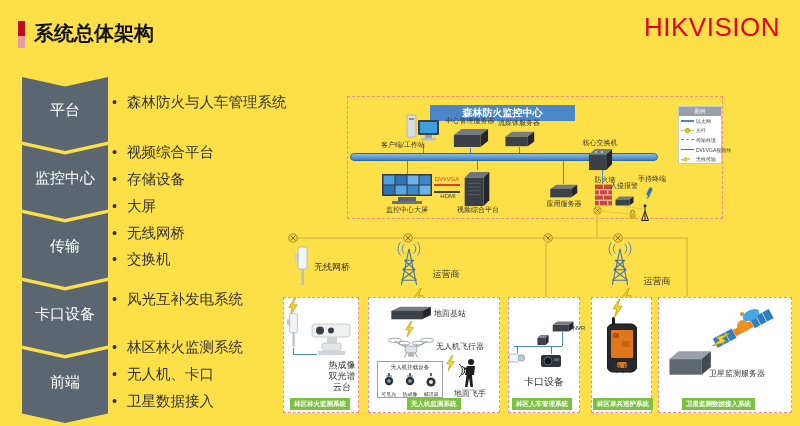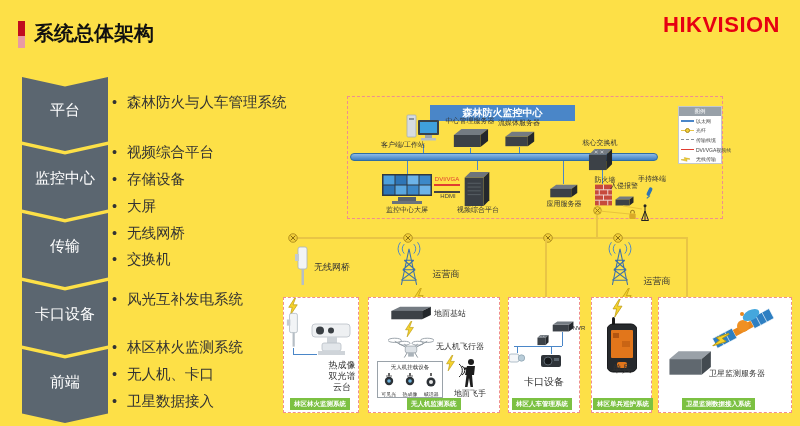--- a/index.html
+++ b/index.html
@@ -4,21 +4,21 @@
 <style>
   * { box-sizing: border-box; margin: 0; padding: 0; }
   body { width: 800px; height: 426px; font-family: "Liberation Sans", sans-serif; background: #fff; }
   .slide { position: relative; width: 800px; height: 426px; background: #fde047; overflow: hidden; }
   .abs { position: absolute; }
 
   
   .accent { position: absolute; left: 18px; top: 21px; width: 7px; height: 27px;
             background: linear-gradient(#c00d1e 0 55%, #e89aa4 55% 100%); }
   .title { position: absolute; left: 34px; top: 20px; font-size: 20px; font-weight: bold; color: #111; }
-  .logo { position: absolute; right: 20px; top: 12px; font-size: 22px; font-weight: bold;
+  .logo { position: absolute; right: 20px; top: 12px; font-size: 26px; font-weight: normal;
           color: #e60012; letter-spacing: 0.5px; }
 
   
   .chev { position: absolute; left: 22px; width: 86px; height: 74px; background: #5b6670;
           clip-path: polygon(0 0, 50% 13%, 100% 0, 100% 87%, 50% 100%, 0 87%);
           display: flex; align-items: center; justify-content: center;
           color: #fff; font-size: 15px; padding-bottom: 8px; }
 
   
   .bullet { position: absolute; left: 112px; font-size: 14.5px; color: #333; white-space: nowrap; }

